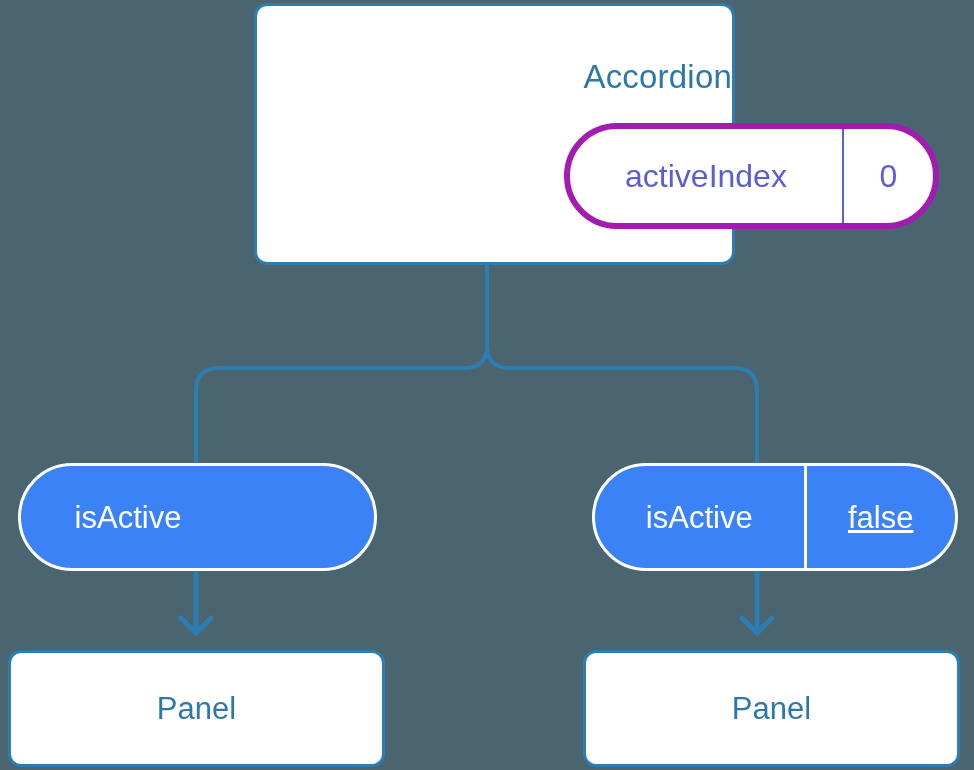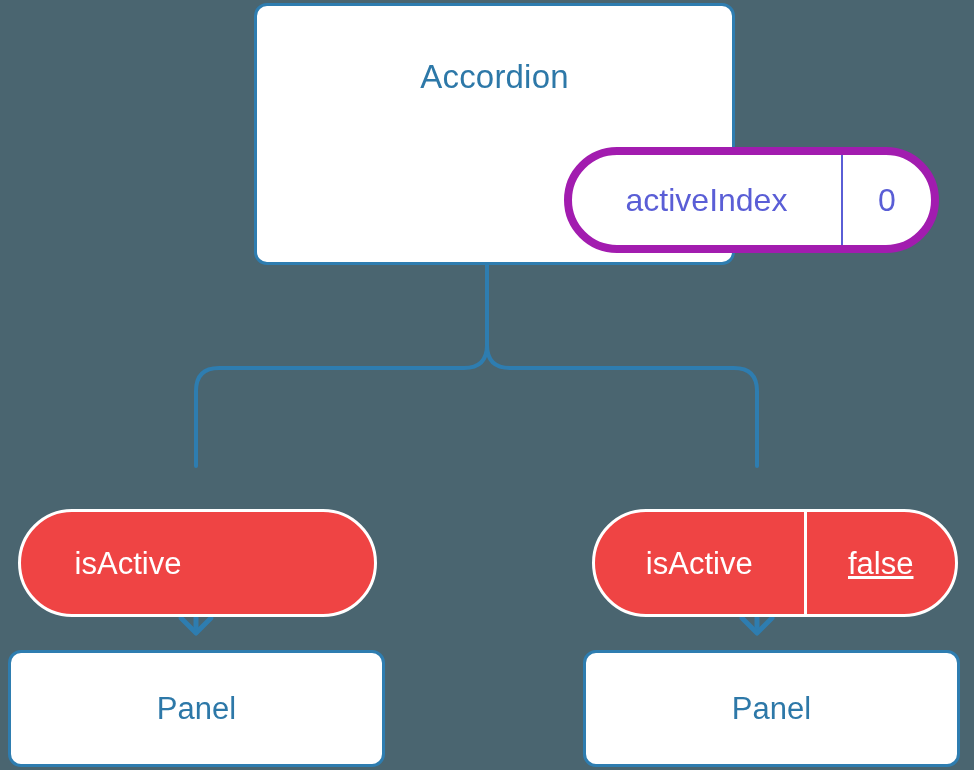--- a/index.html
+++ b/index.html
@@ -45,21 +45,21 @@
     left: 254px;
     top: 3px;
     width: 481px;
     height: 262px;
   }
 
   .card-title {
     color: #2d78a8;
     font-size: 33px;
     font-weight: 400;
-    text-align: center;
+    text-align: right;
     letter-spacing: 0.2px;
     line-height: 1;
     position: absolute;
     left: 0;
     right: 0;
     top: 54px;
     user-select: none;
   }
 
   
@@ -78,37 +78,35 @@
     justify-content: center;
     box-sizing: border-box;
     line-height: 1;
     user-select: none;
     white-space: nowrap;
   }
 
   
   .pill--outline {
     background: #ffffff;
-    border: 8px solid #a21caf;
-    margin-top: 24px;
+    border: 6px solid #a21caf;
   }
   .pill--outline .pill-key,
   .pill--outline .pill-val {
     color: #5a5ed6;
     font-size: 32px;
   }
   .pill--outline .pill-val {
     border-left: 2px solid #5a5ed6;
   }
 
   
   .pill--filled {
-    background: #ef4444;
+    background: #3b82f6;
     border: 3px solid #ffffff;
-    margin-top: 46px;
   }
   .pill--filled .pill-key,
   .pill--filled .pill-val {
     color: #ffffff;
     font-size: 31px;
   }
   .pill--filled .pill-val {
     border-left: 3px solid #ffffff;
   }
 

